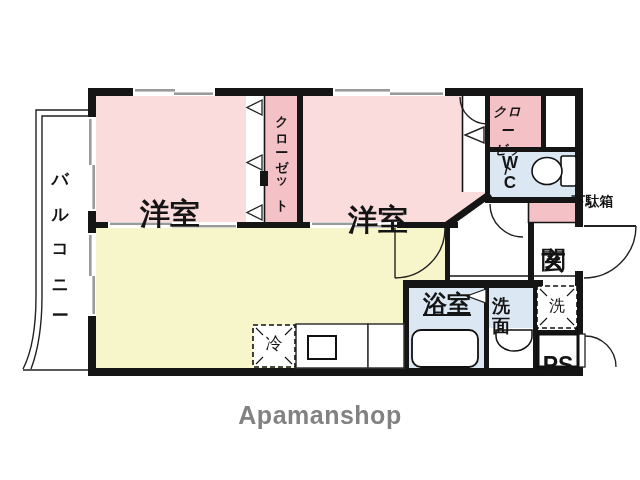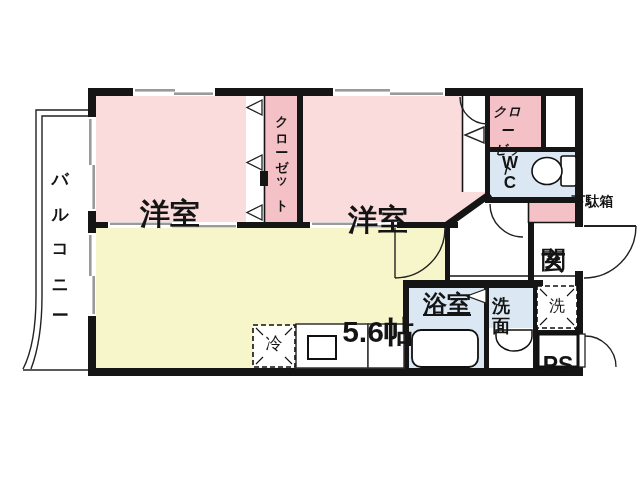--- a/index.html
+++ b/index.html
@@ -137,21 +137,20 @@
   </svg>
 
   <div class="lbl vert" style="left:50px;top:160px;font-size:17px;letter-spacing:17px;">バルコニー</div>
 
   <div class="lbl name-size" style="left:100px;top:118px;width:140px;font-size:30px;">
     <span>洋室</span>
   </div>
 
   <div class="lbl name-size" style="left:308px;top:124px;width:140px;font-size:30px;">
     <span>洋室</span>
-    <span>5.6帖</span>
   </div>
 
   <div class="lbl vert" style="left:274px;top:106px;font-size:13px;letter-spacing:5px;">クローゼット</div>
 
   <div class="lbl" style="left:490px;top:103px;width:35px;font-size:13px;line-height:1.45;letter-spacing:1px;font-style:italic;">クロー
 ゼット</div>
 
   <div class="lbl" style="left:499px;top:153px;width:22px;font-size:17px;line-height:1.15;">W
 C</div>
 
@@ -163,13 +162,14 @@
   <div class="lbl" style="left:253px;top:335px;width:42px;font-size:17px;font-weight:400;">冷</div>
 
   <div class="lbl" style="left:409px;top:291px;width:76px;font-size:24px;text-decoration:underline;">浴室</div>
 
   <div class="lbl" style="left:489px;top:297px;width:24px;font-size:18px;">洗面</div>
 
   <div class="lbl" style="left:537px;top:297px;width:40px;font-size:16px;font-weight:400;">洗</div>
 
   <div class="lbl" style="left:538px;top:353px;width:40px;font-size:23px;">PS</div>
 
+  <div class="brand">Apamanshop</div>
 </div>
 
 </body></html>

